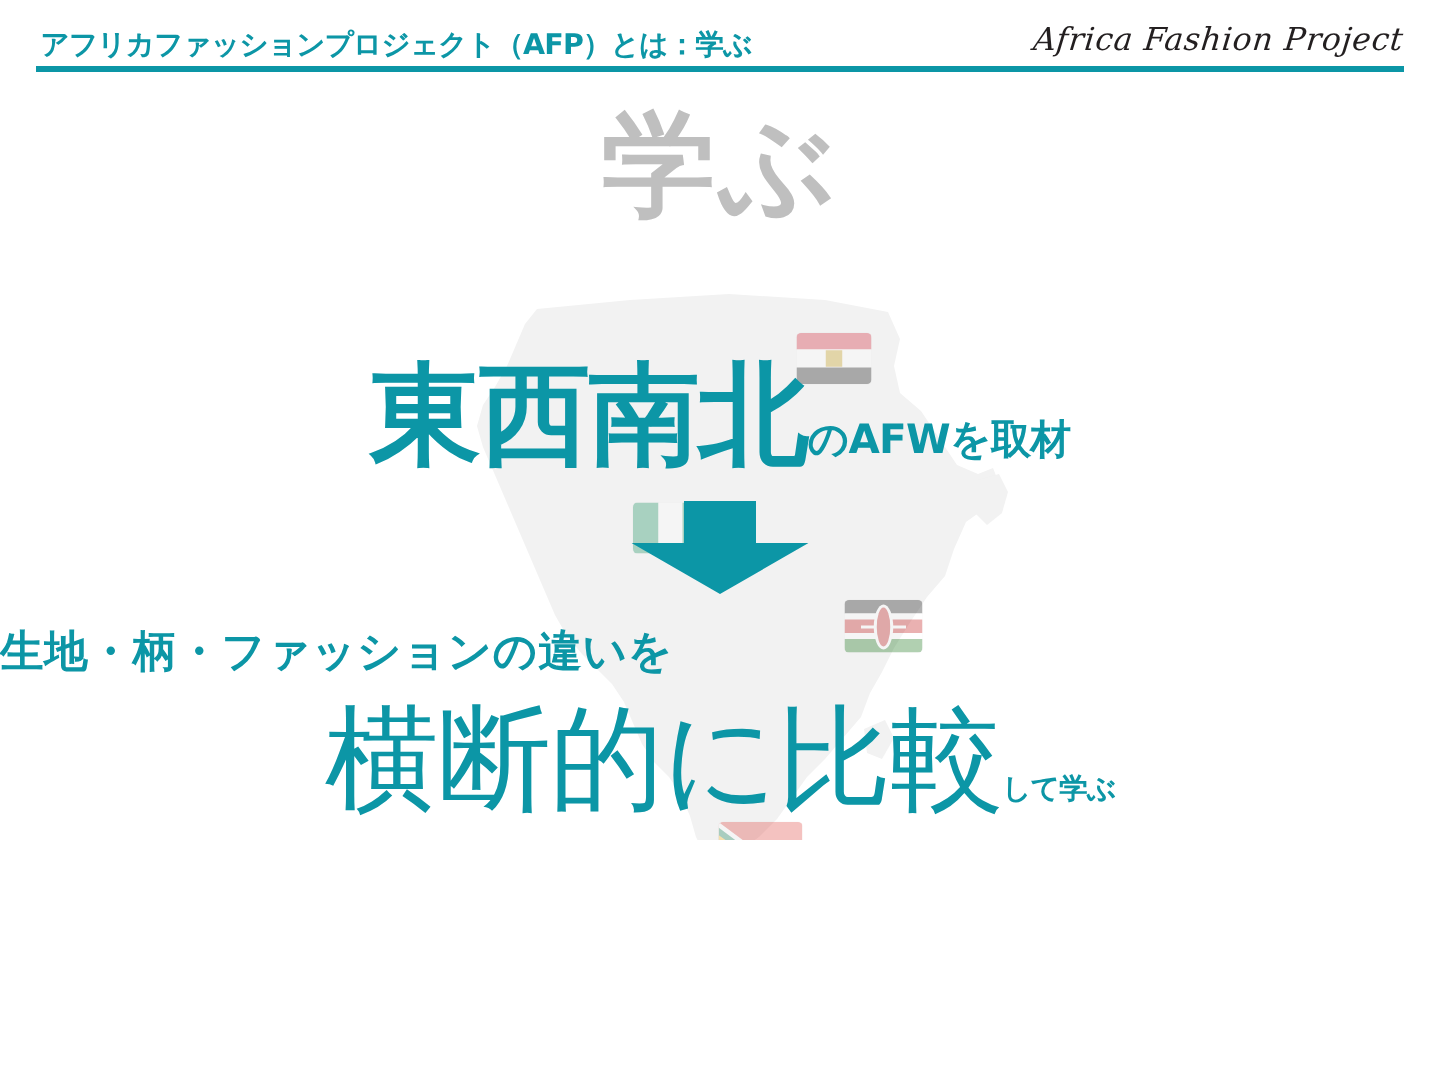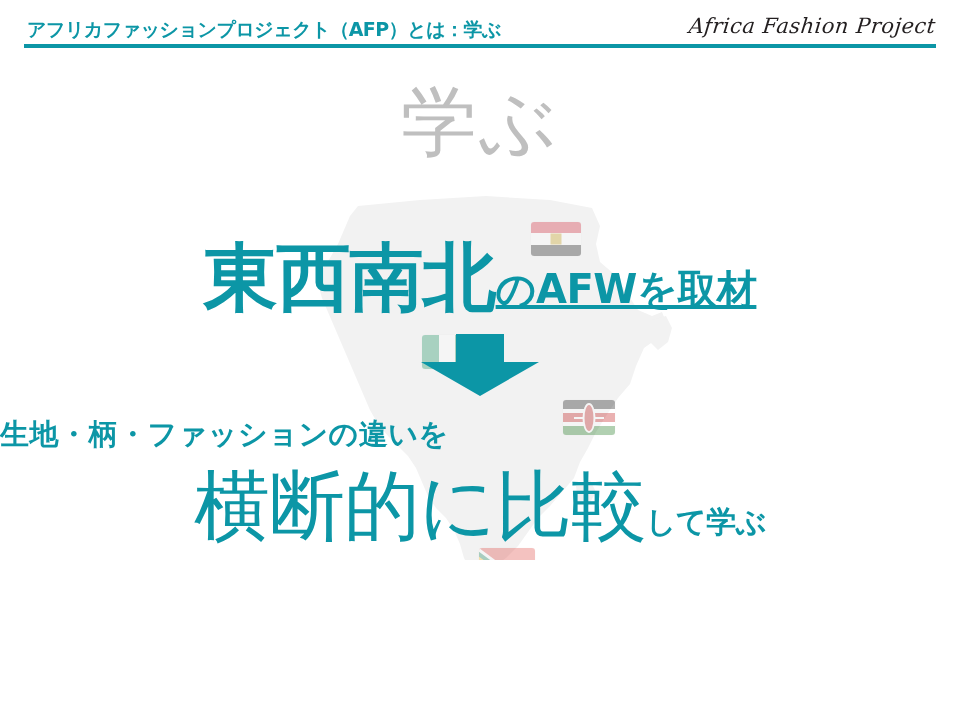--- a/index.html
+++ b/index.html
@@ -120,50 +120,48 @@
   
   .jp { font-family: "DejaVu Sans", "Liberation Sans", sans-serif; }
 
   .big-gray-title {
     position: absolute;
     left: 0;
     top: 72px;
     width: 960px;
     text-align: center;
     font-size: 76px;
-    font-weight: normal;
+    font-weight: bold;
     color: #BFBFBF;
     line-height: 1.0;
     letter-spacing: 2px;
-    margin-top: 12px;
   }
 
   .line-1 {
     position: absolute;
     left: 0;
     top: 240px;
     width: 960px;
     text-align: center;
     white-space: nowrap;
     line-height: 1;
     color: #0C96A6;
   }
   .line-1 .huge {
     font-size: 74px;
     font-weight: bold;
     letter-spacing: -1px;
     vertical-align: baseline;
     margin-top: 28px;
   }
   .line-1 .small {
-    font-size: 40px;
+    font-size: 27px;
     font-weight: bold;
     letter-spacing: -0.5px;
     vertical-align: baseline;
-    text-decoration: underline;
   }
 
   .arrow-wrap {
     position: absolute;
     left: 0;
     top: 334px;
     width: 960px;
     text-align: center;
   }
   .arrow-wrap svg { display: inline-block; }
@@ -191,21 +189,21 @@
     white-space: nowrap;
     line-height: 1;
     color: #0C96A6;
   }
   .line-3 .huge {
     font-size: 76px;
     font-weight: normal;
     letter-spacing: -1px;
   }
   .line-3 .small {
-    font-size: 30px;
+    font-size: 19px;
     font-weight: bold;
     letter-spacing: -0.5px;
   }
 
   
   .page-number {
     position: absolute;
     right: 22px;
     top: 674px;
     font-size: 13px;

